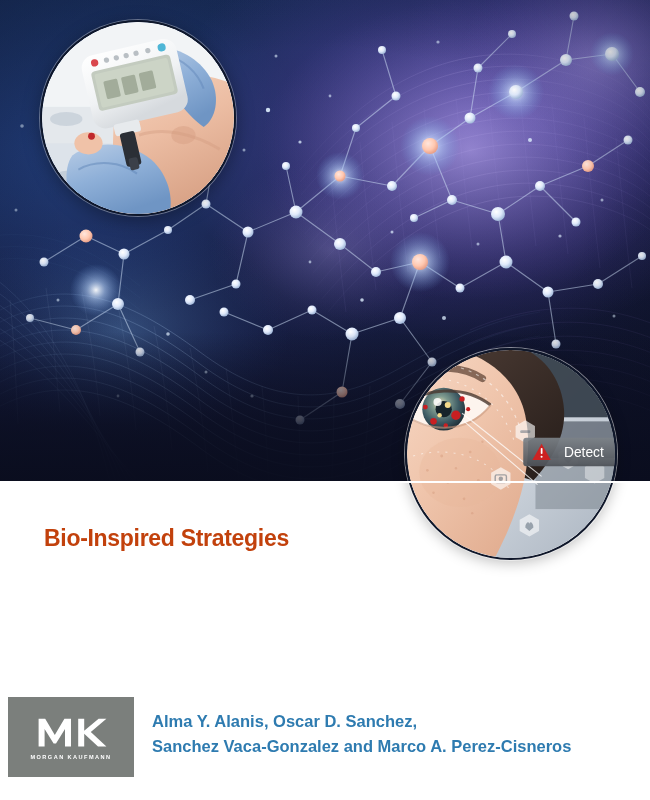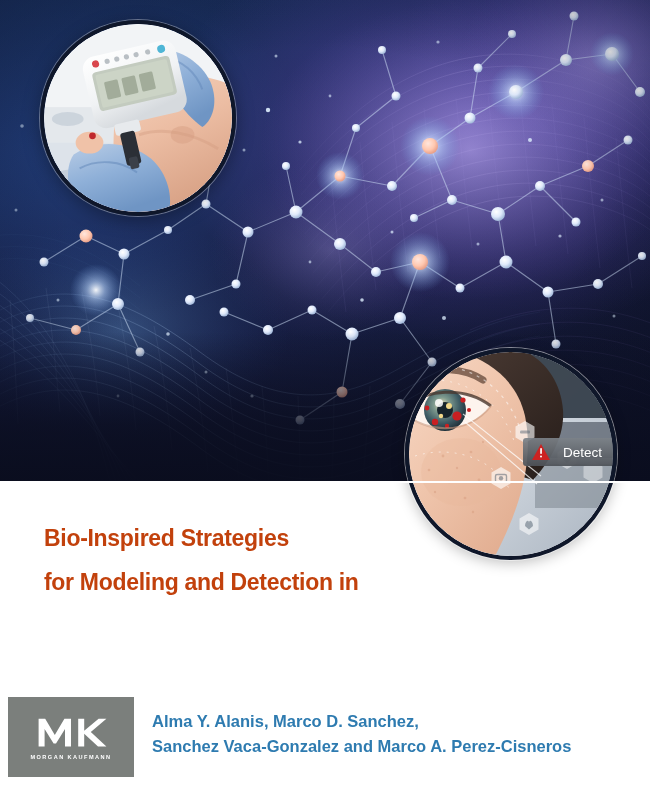--- a/index.html
+++ b/index.html
@@ -21,21 +21,21 @@
   .art-botfade{position:absolute;left:0;right:0;bottom:0;height:150px;
       background:linear-gradient(to bottom,rgba(12,16,36,0) 0%,rgba(11,14,32,.78) 62%,rgba(10,13,30,.96) 100%);}
 
   svg.layer{position:absolute;left:0;top:0;width:650px;height:482px;overflow:visible;}
 
   
   .divider{position:absolute;left:0;top:481px;width:650px;height:2px;background:#ffffff;}
 
   
   .inset{position:absolute;border-radius:50%;overflow:hidden;
-         border:4px solid #0f172a;box-sizing:border-box;
+         border:2px solid #0f172a;box-sizing:border-box;
          box-shadow:0 0 0 1px rgba(255,255,255,.35), 0 4px 18px rgba(0,0,0,.35);}
   .inset-glucose{left:40px;top:20px;width:196px;height:196px;}
   .inset-retina{left:405px;top:348px;width:212px;height:212px;
                 box-shadow:0 0 0 1px rgba(255,255,255,.5), 0 3px 14px rgba(0,0,0,.25);}
   .inset svg{display:block;width:100%;height:100%;}
 
   
   .titlewrap{position:absolute;left:44px;top:516px;width:580px;}
   .title-line{font-weight:bold;font-size:23px;line-height:44px;letter-spacing:-.3px;
               color:#c2410c;white-space:nowrap;}
@@ -534,32 +534,31 @@
           <text x="154" y="105" font-family="Liberation Sans, sans-serif" font-size="13.5" fill="#ffffff">Detect</text>
         </g>
       </g>
     </svg>
   </div>
 
   <div class="divider"></div>
 
   <div class="titlewrap">
     <div class="title-line">Bio-Inspired Strategies</div>
-    <div class="title-line">for Modeling and Detection in</div>
   </div>
 
   <div class="footer">
 
     <div class="mk-logo">
       <svg class="mk-mark" viewBox="0 0 120 56">
         <path d="M6,52 L6,6 L17,6 L33,33 L49,6 L60,6 L60,52 L50,52 L50,23 L35,47 L31,47 L16,23 L16,52 Z" fill="#ffffff"></path>
         <path d="M72,6 L82,6 L82,26 L106,6 L119,6 L93,28 L119,52 L105,52 L82,31 L82,52 L72,52 Z" fill="#ffffff"></path>
       </svg>
       <div class="mk-sub">MORGAN KAUFMANN</div>
     </div>
 
     <div class="authors">
-      <div class="author-line">Alma Y. Alanis, Marco D. Sanchez,</div>
+      <div class="author-line">Alma Y. Alanis, Oscar D. Sanchez,</div>
       <div class="author-line">Sanchez Vaca-Gonzalez and Marco A. Perez-Cisneros</div>
     </div>
   </div>
 
 </div>
 
 </body></html>

